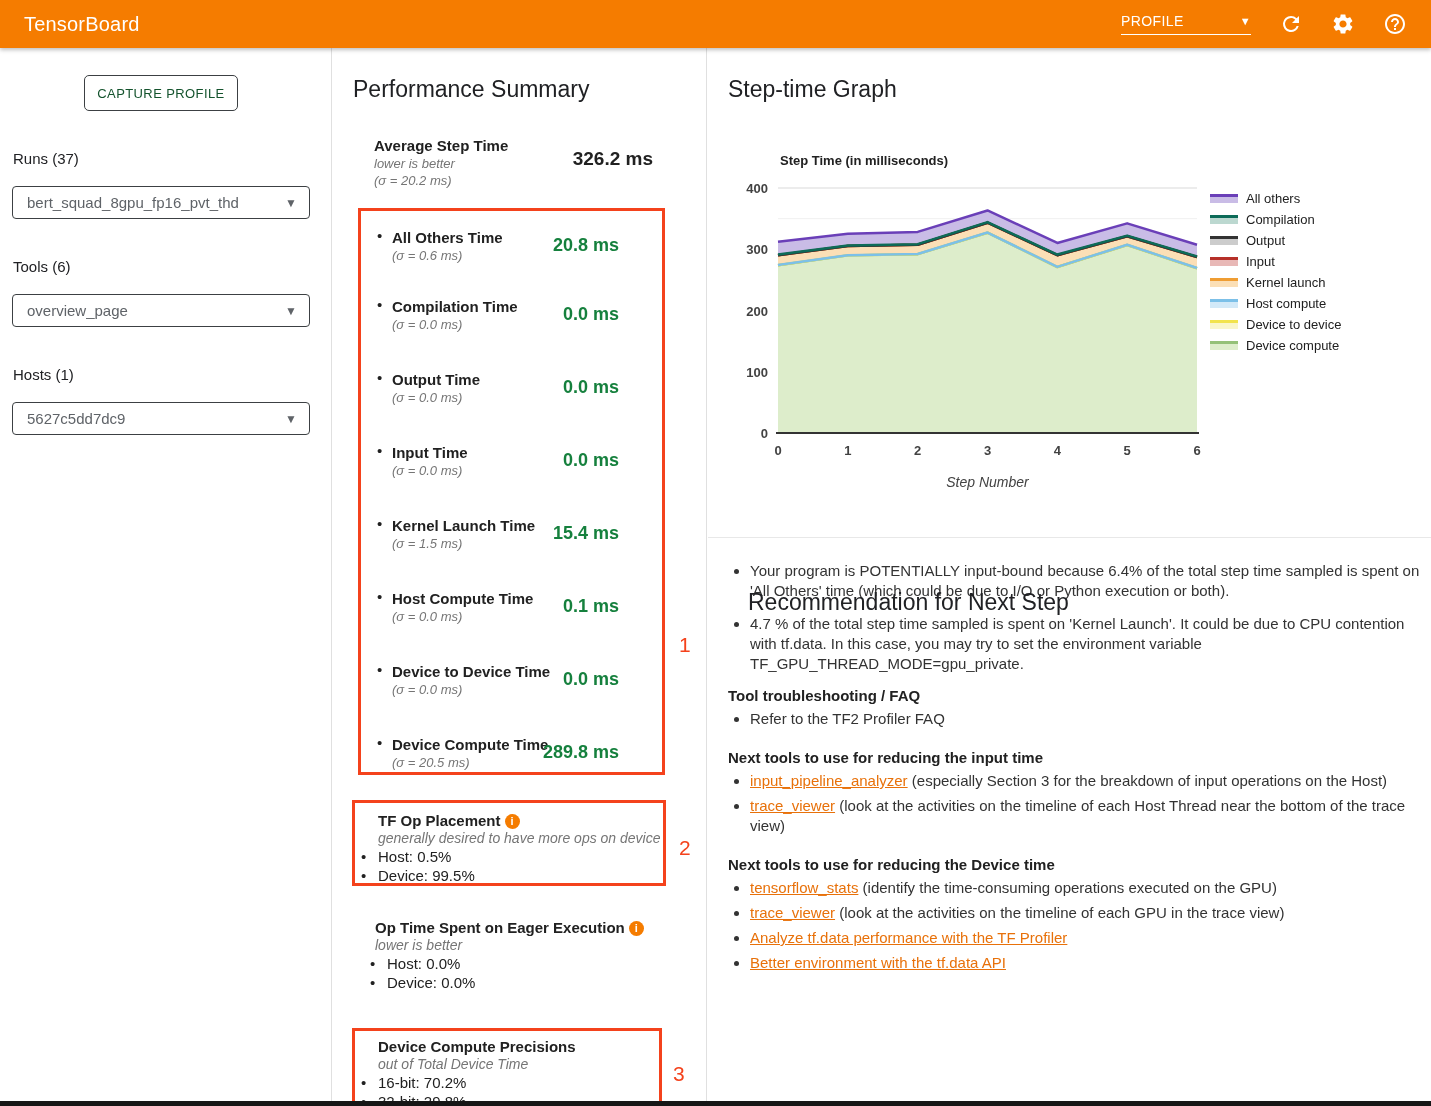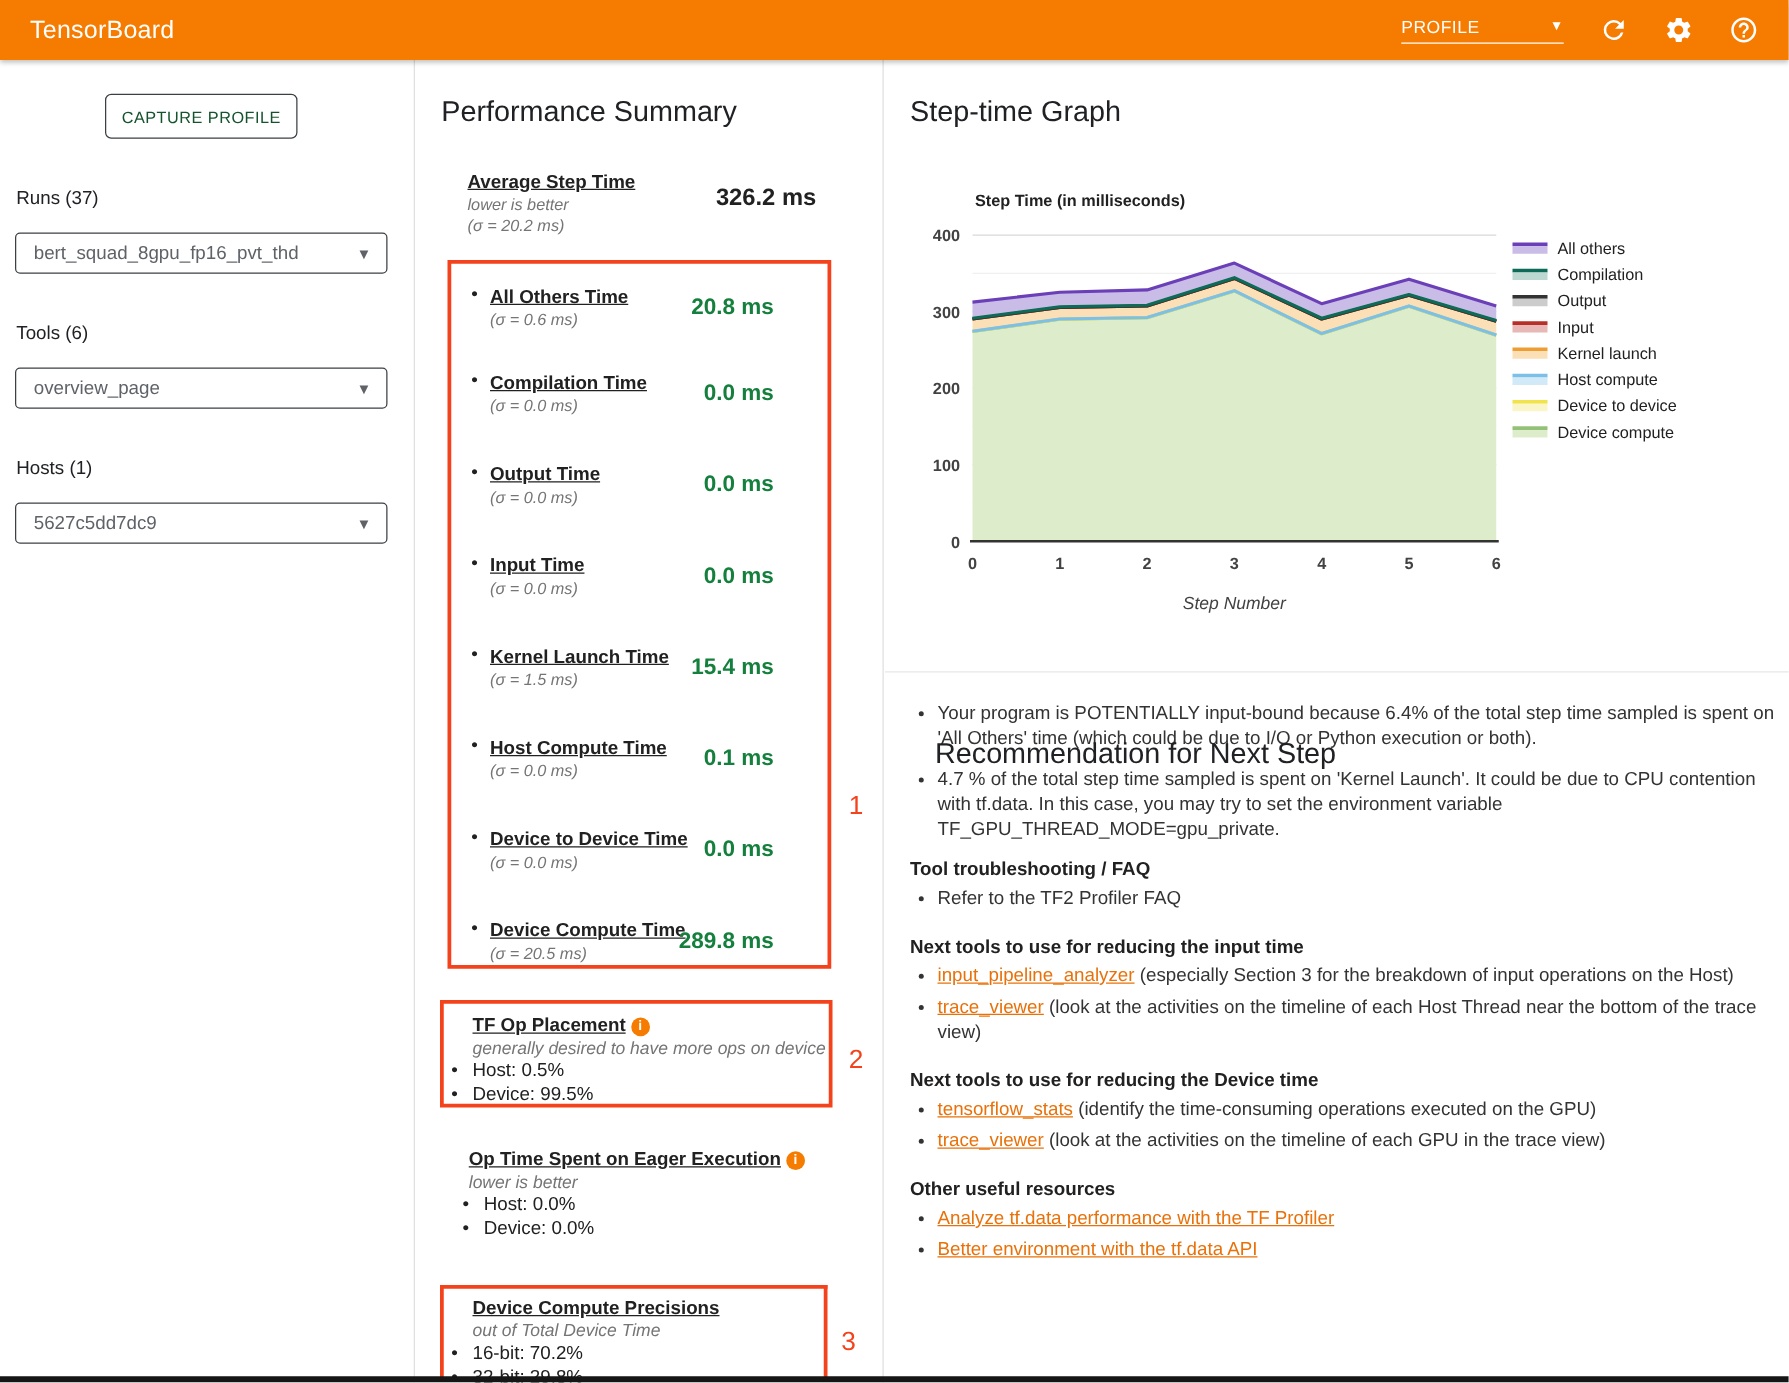--- a/index.html
+++ b/index.html
@@ -51,21 +51,21 @@
 
   
   .mid {
     position:absolute; top:48px; left:332px; width:375px; bottom:0;
     background:#fff; border-right:1px solid #e0e0e0;
   }
   .section-h { font-size:23px; font-weight:400; color:#202124; }
   .mid .section-h { position:absolute; left:21px; top:28px; }
 
   .avg-block { position:absolute; left:42px; top:88px; width:230px; }
-  .item-title { font-size:15px; font-weight:bold; color:#212121; line-height:19px;text-decoration:underline; }
+  .item-title { font-size:15px; font-weight:bold; color:#212121; line-height:19px; }
   .item-note  { font-size:13px; font-style:italic; color:#757575; line-height:17px; }
   .avg-value {
     position:absolute; top:100px; right:53px;
     font-size:19px; font-weight:bold; color:#212121;
   }
 
   .anno-box { position:absolute; border:3px solid #f4421c; }
   #box-1 { left:26px; top:160px; width:307px; height:567px; }
   #box-2 { left:20px; top:752px; width:314px; height:86px; }
   #box-3 { left:20px; top:980px; width:310px; height:77px; border-bottom:none; }
@@ -381,21 +381,20 @@
       <li><a class="tb-link">input_pipeline_analyzer</a><span> (especially Section 3 for the breakdown of input operations on the Host)</span></li>
       <li><a class="tb-link">trace_viewer</a><span> (look at the activities on the timeline of each Host Thread near the bottom of the trace view)</span></li>
     </ul>
 
     <div class="sub-h">Next tools to use for reducing the Device time</div>
     <ul class="tight">
       <li><a class="tb-link">tensorflow_stats</a><span> (identify the time-consuming operations executed on the GPU)</span></li>
       <li><a class="tb-link">trace_viewer</a><span> (look at the activities on the timeline of each GPU in the trace view)</span></li>
     </ul>
 
-    <div class="sub-h">Other useful resources</div>
     <ul class="tight">
       <li><a class="tb-link">Analyze tf.data performance with the TF Profiler</a></li>
       <li><a class="tb-link">Better environment with the tf.data API</a></li>
     </ul>
   </div>
 </div>
 
 <div class="bottom-bar"></div>
 
 </body></html>

